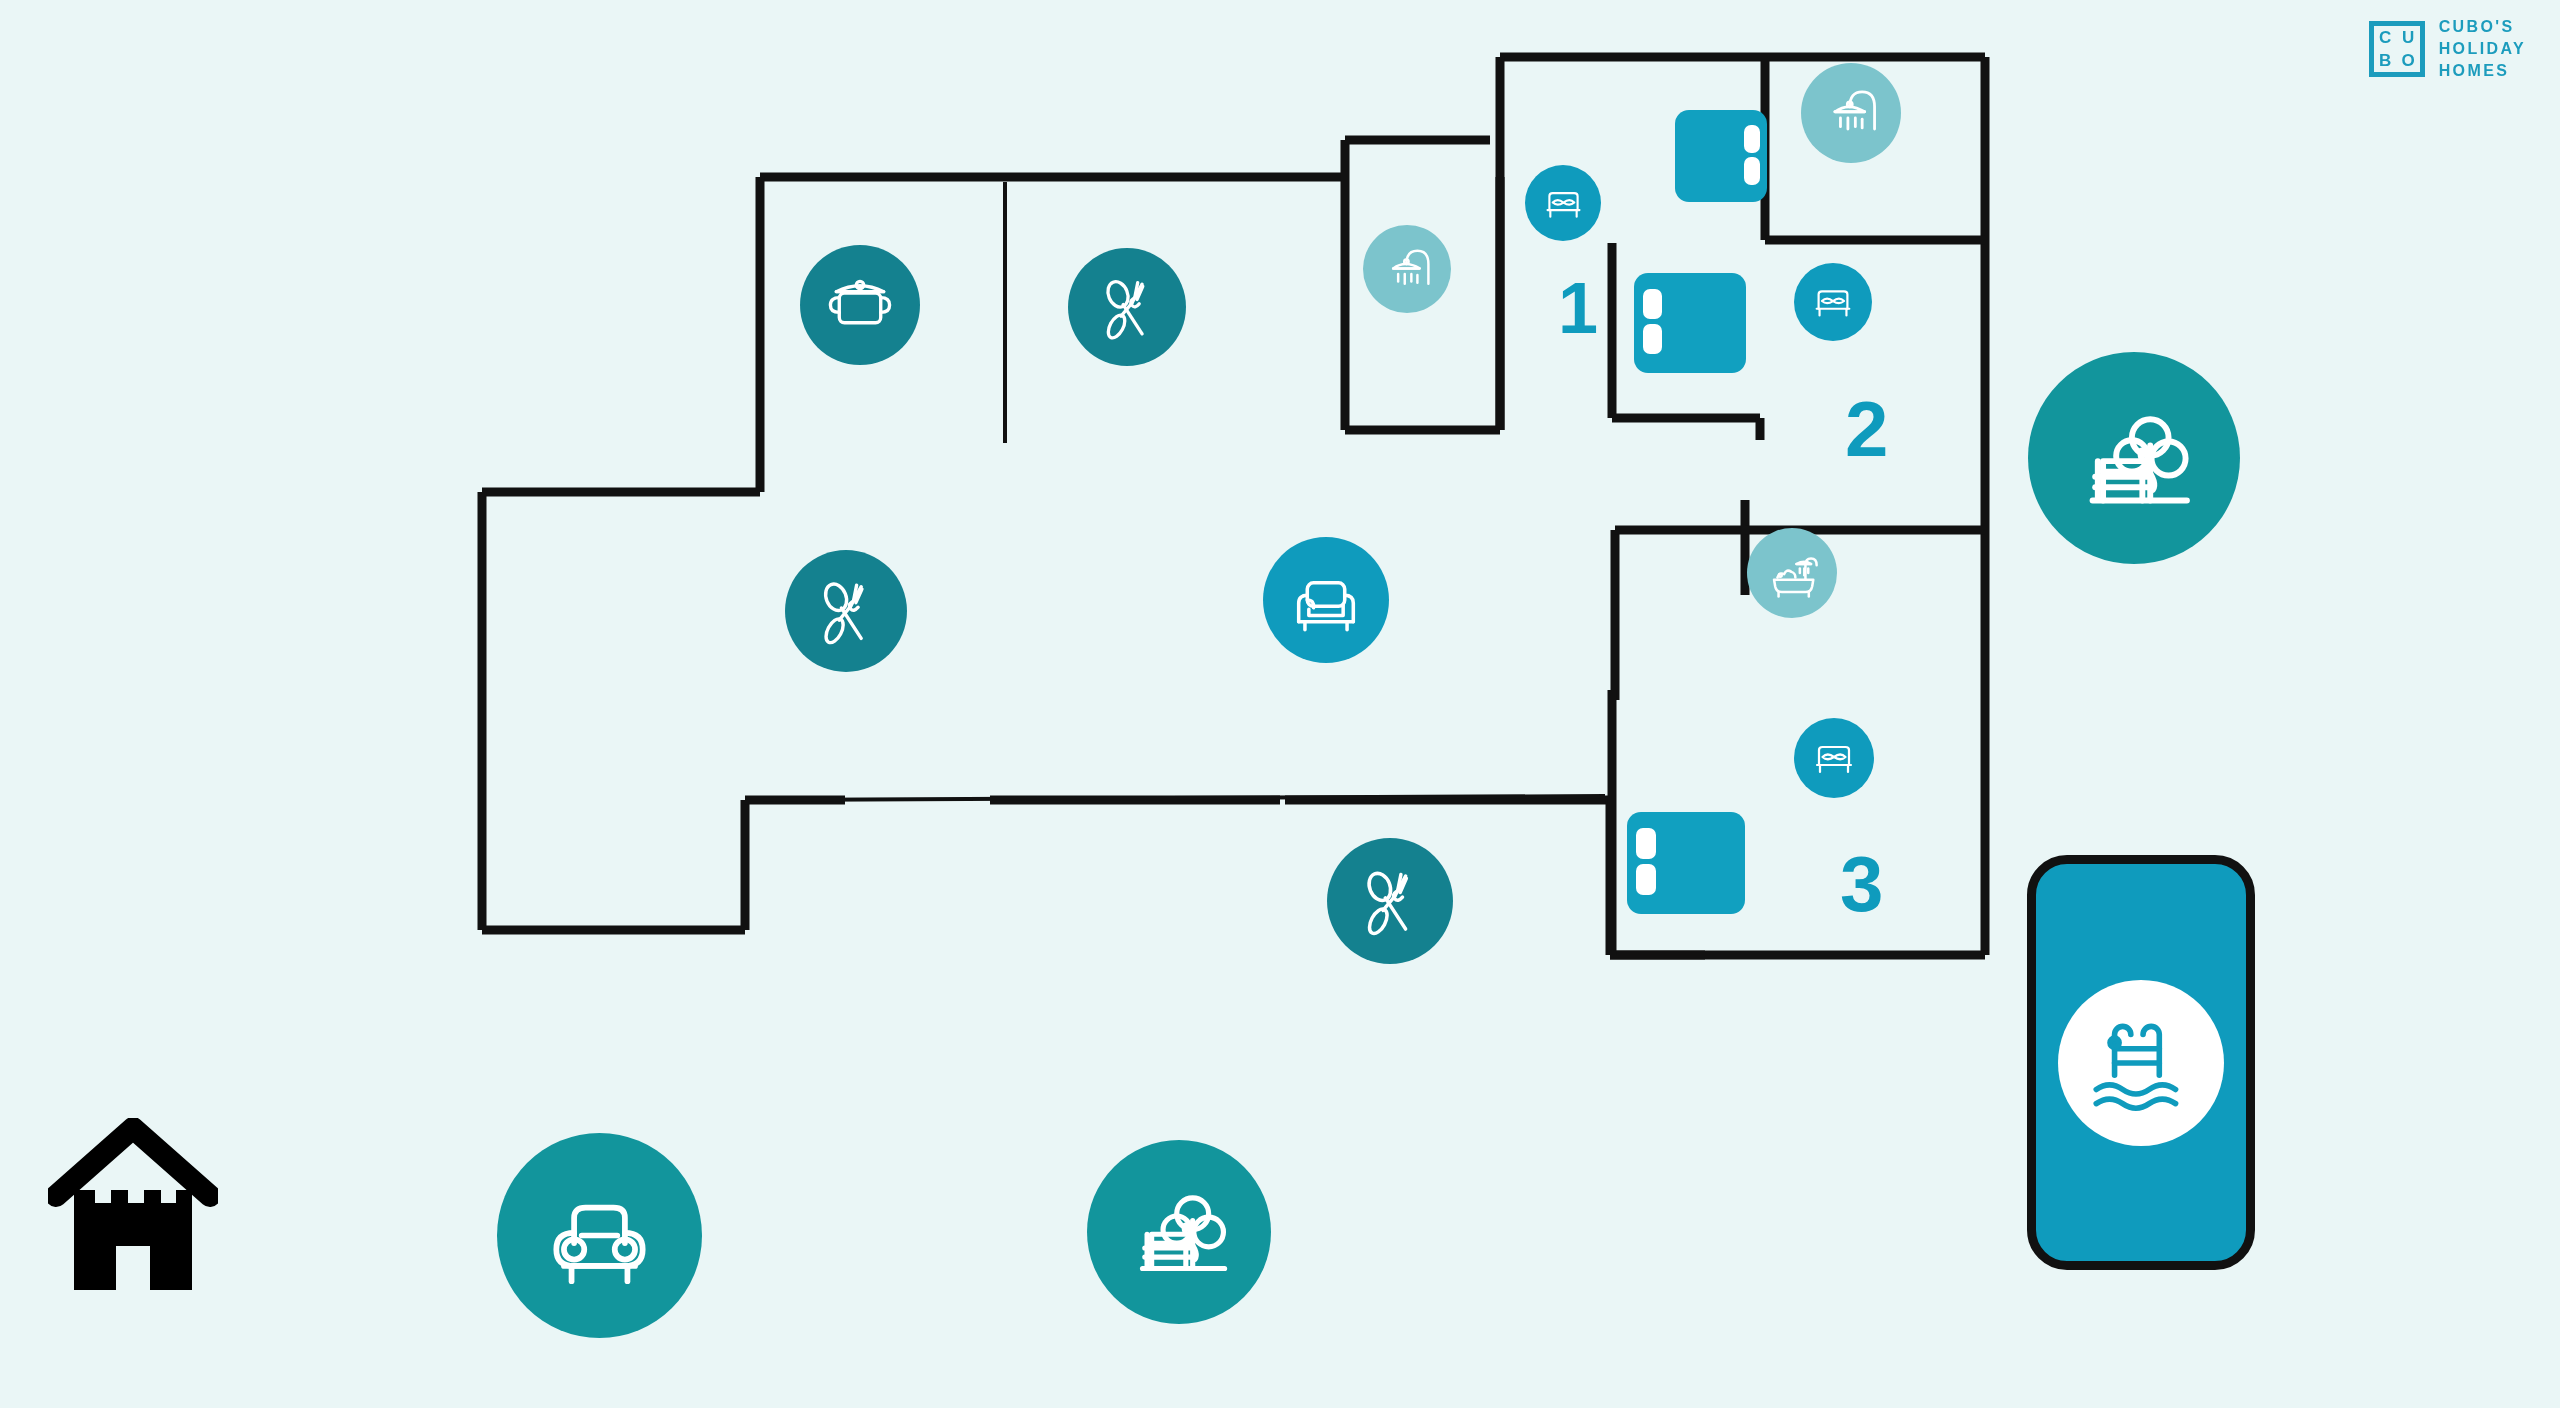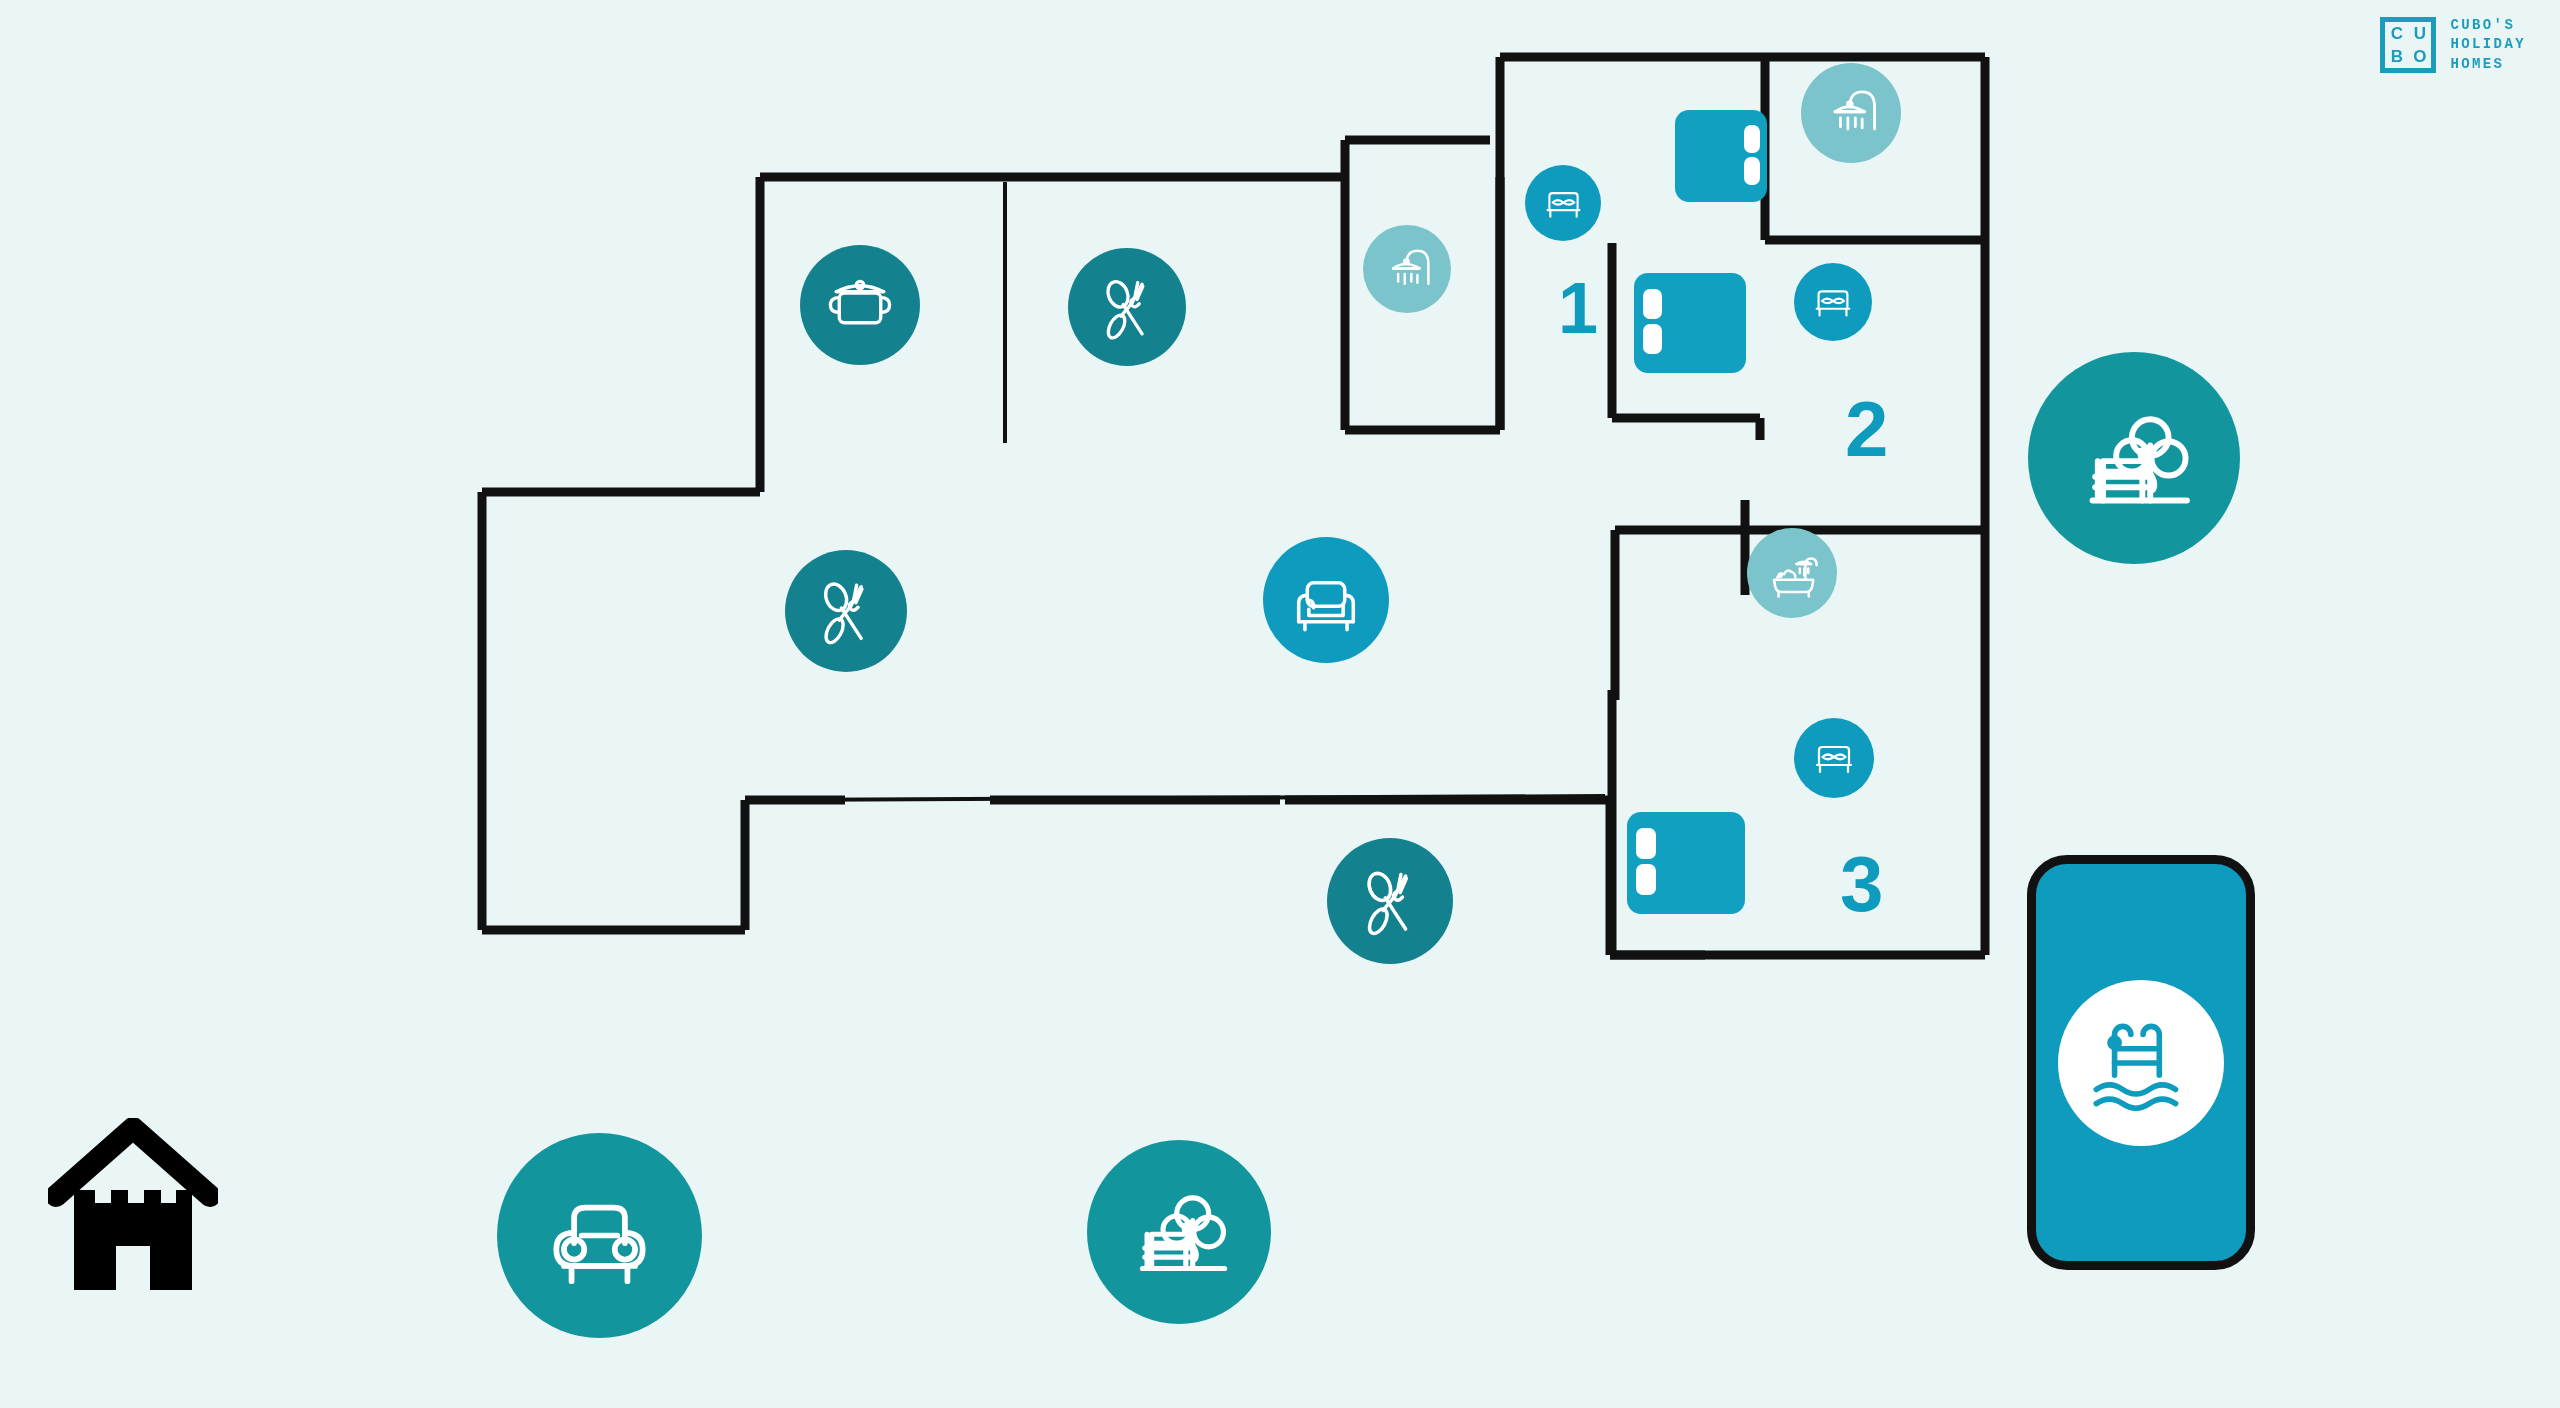--- a/index.html
+++ b/index.html
@@ -53,24 +53,24 @@
   .logo-mark span {
     font-size: 17px;
     font-weight: bold;
     color: #1c9cbd;
     line-height: 1;
     font-family: "Liberation Sans", sans-serif;
   }
   .logo-text {
     color: #1c9cbd;
     font-weight: bold;
-    font-size: 14px;
+    font-size: 16px;
     letter-spacing: 2.4px;
     line-height: 1.38;
-    font-family: Liberation Mono, monospace;
+    font-family: Liberation Sans, sans-serif;
   }
   .logo-text div { white-space: nowrap; }
 
   
   .badge {
     position: absolute;
     border-radius: 50%;
     display: flex;
     align-items: center;
     justify-content: center;

